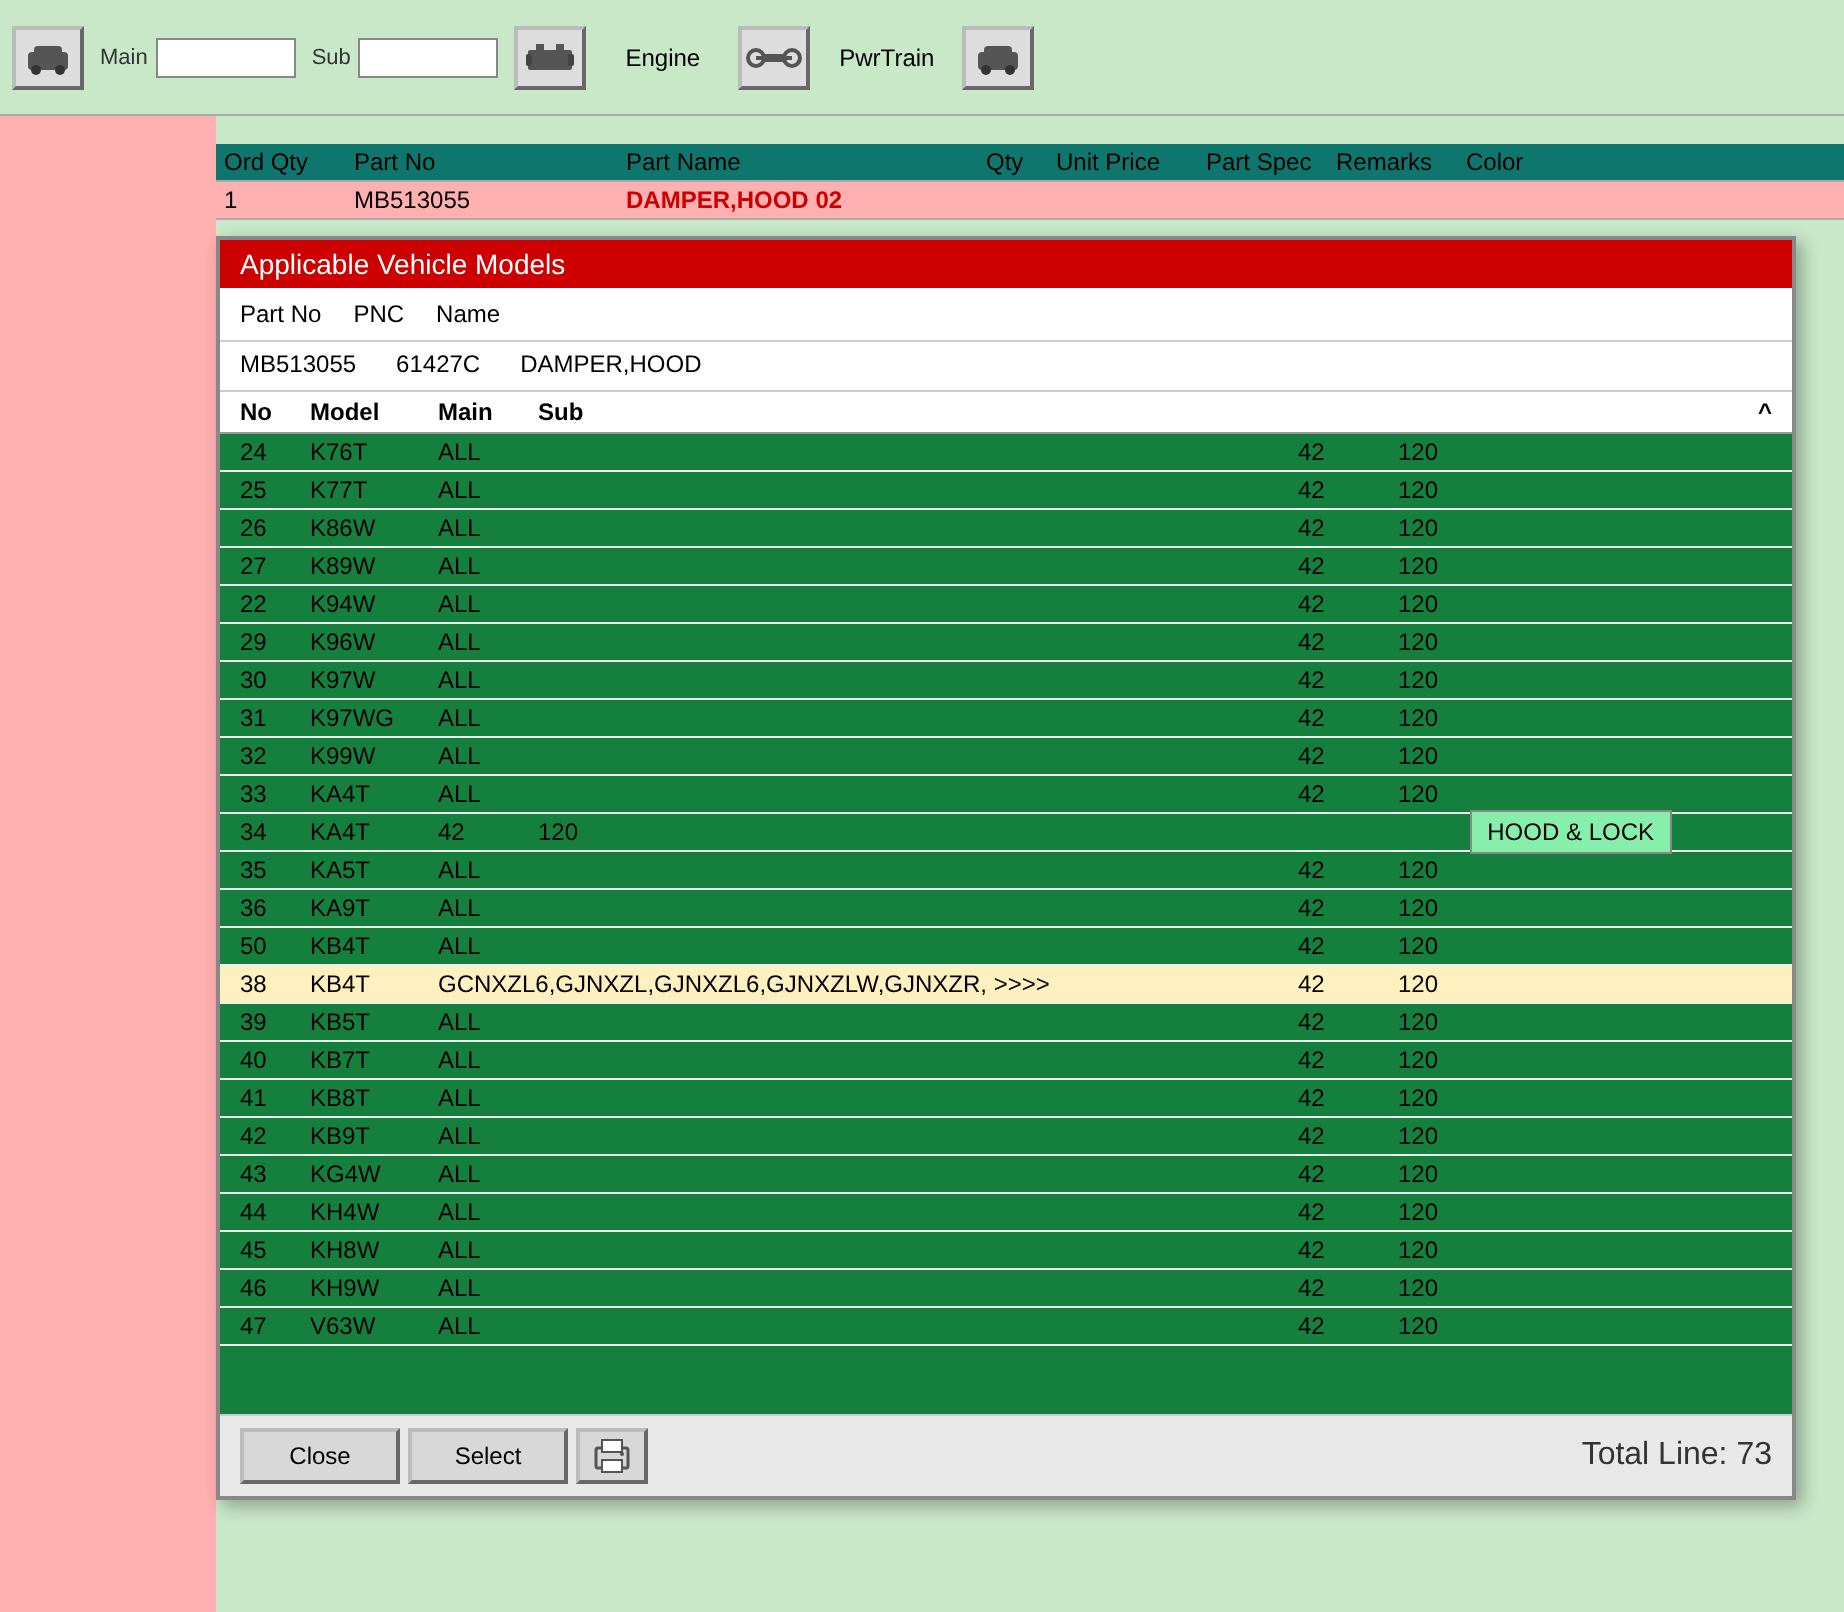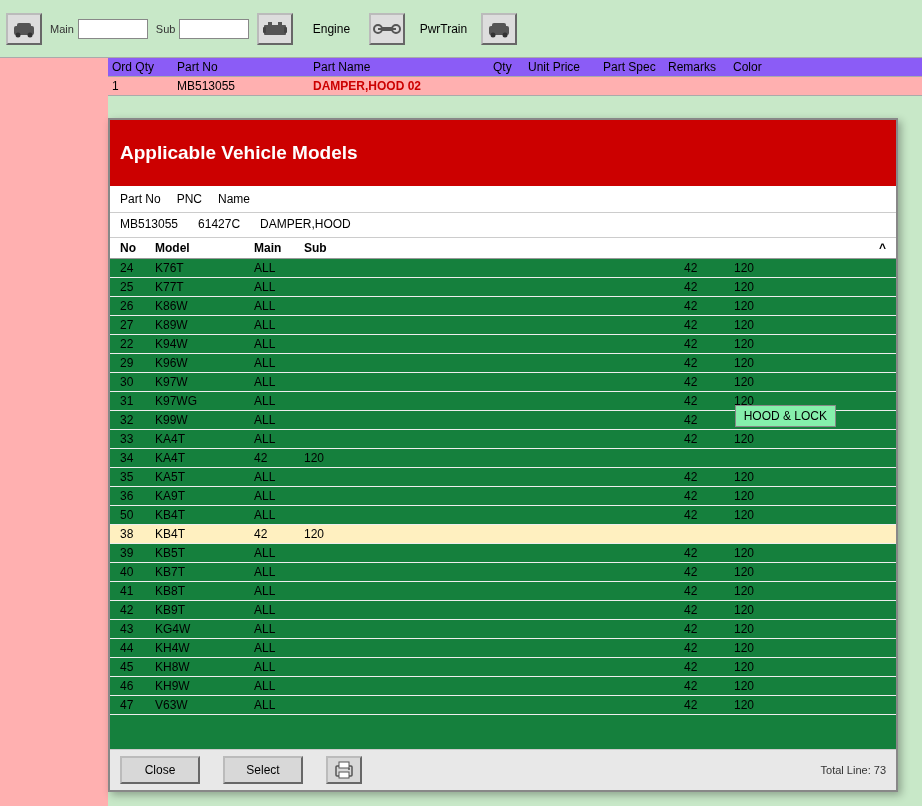--- a/index.html
+++ b/index.html
@@ -69,23 +69,23 @@
       left: 108px;
       width: 790px;
       background: white;
       border: 2px solid #888;
       box-shadow: 3px 3px 8px rgba(0,0,0,0.3);
       z-index: 10;
     }
     .modal-title-bar {
       background: #cc0000;
       color: white;
-      font-size: 19px;
-      font-weight: bold;
-      padding: 22px 10px;
+      font-size: 14px;
+      font-weight: normal;
+      padding: 4px 10px;
     }
     .modal-header-info {
       display: flex;
       padding: 6px 10px;
       gap: 16px;
       border-bottom: 1px solid #ccc;
       background: white;
       font-size: 12px;
     }
 
@@ -112,21 +112,21 @@
       background: #15803d;
     }
     .modal-table-row {
       display: flex;
       padding: 2px 10px;
       border-bottom: 1px solid #eee;
       font-size: 12px;
     }
 
     .mcol-no { width: 35px; }
-    .mcol-model { width: 99px; }
+    .mcol-model { width: 64px; }
     .mcol-classification { width: 430px; }
     .mcol-main { width: 50px; }
     .mcol-sub { width: 50px; }
     .mcol-extra { flex: 1; }
 
     .tooltip-box {
       position: absolute;
       right: 60px;
       top: 285px;
       background: #86efac;
@@ -140,21 +140,21 @@
     .modal-footer {
       display: flex;
       align-items: center;
       justify-content: space-between;
       padding: 6px 10px;
       border-top: 1px solid #ccc;
       background: #e8e8e8;
     }
     .modal-footer-buttons {
       display: flex;
-      gap: 23px;
+      gap: 4px;
     }
     .footer-btn {
       padding: 4px 20px;
       background: #d8d8d8;
       border: 2px outset #bbb;
       cursor: pointer;
       font-size: 12px;
       min-width: 80px;
     }
     .print-btn {
@@ -162,21 +162,21 @@
       height: 28px;
       background: #d8d8d8;
       border: 2px outset #bbb;
       display: flex;
       align-items: center;
       justify-content: center;
       cursor: pointer;
       font-size: 14px;
     }
     .total-line {
-      font-size: 11px;
+      font-size: 16px;
       color: #333;
     }
 
     
     .left-pink {
       position: absolute;
       left: 0;
       top: 58px;
       width: 108px;
       height: 748px;
@@ -226,21 +226,21 @@
   <div class="icon-btn">
     <svg width="24" height="18" viewBox="0 0 24 18">
         <rect x="2" y="6" width="20" height="9" rx="2" fill="#555"></rect>
         <rect x="5" y="3" width="14" height="6" rx="2" fill="#555"></rect>
         <circle cx="6" cy="15" r="2.5" fill="#333"></circle>
         <circle cx="18" cy="15" r="2.5" fill="#333"></circle>
       </svg>
   </div>
 </div>
 
-<div style="background:#8b5cf6; display:flex; padding:2px 4px; border-bottom:1px solid #aaa;">
+<div style="background:#0f766e; display:flex; padding:2px 4px; border-bottom:1px solid #aaa;margin-top:14px;">
   <span class="col-no">No</span>
   <span class="col-pnc">PNC</span>
   <span class="col-ordqty">Ord Qty</span>
   <span class="col-partno">Part No</span>
   <span class="col-flag1"></span>
   <span class="col-flag2"></span>
   <span class="col-partname">Part Name</span>
   <span class="col-qty">Qty</span>
   <span class="col-unitprice">Unit Price</span>
   <span class="col-partspec">Part Spec</span>
@@ -401,20 +401,21 @@
       <span class="mcol-no">50</span>
       <span class="mcol-model">KB4T</span>
       <span class="mcol-classification">ALL</span>
       <span class="mcol-main">42</span>
       <span class="mcol-sub">120</span>
       <span class="mcol-extra"></span>
     </div>
       <div class="modal-table-row" style="background: rgb(255, 240, 192);">
       <span class="mcol-no">38</span>
       <span class="mcol-model">KB4T</span>
+      <span class="mcol-classification">GCNXZL6,GJNXZL,GJNXZL6,GJNXZLW,GJNXZR,  &gt;&gt;&gt;&gt;</span>
       <span class="mcol-main">42</span>
       <span class="mcol-sub">120</span>
       <span class="mcol-extra"></span>
     </div>
       <div class="modal-table-row">
       <span class="mcol-no">39</span>
       <span class="mcol-model">KB5T</span>
       <span class="mcol-classification">ALL</span>
       <span class="mcol-main">42</span>
       <span class="mcol-sub">120</span>

